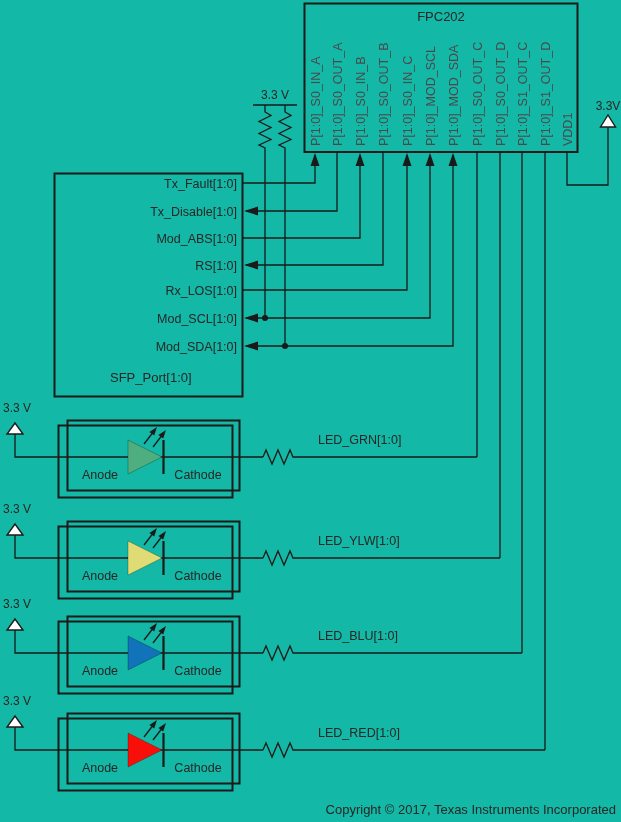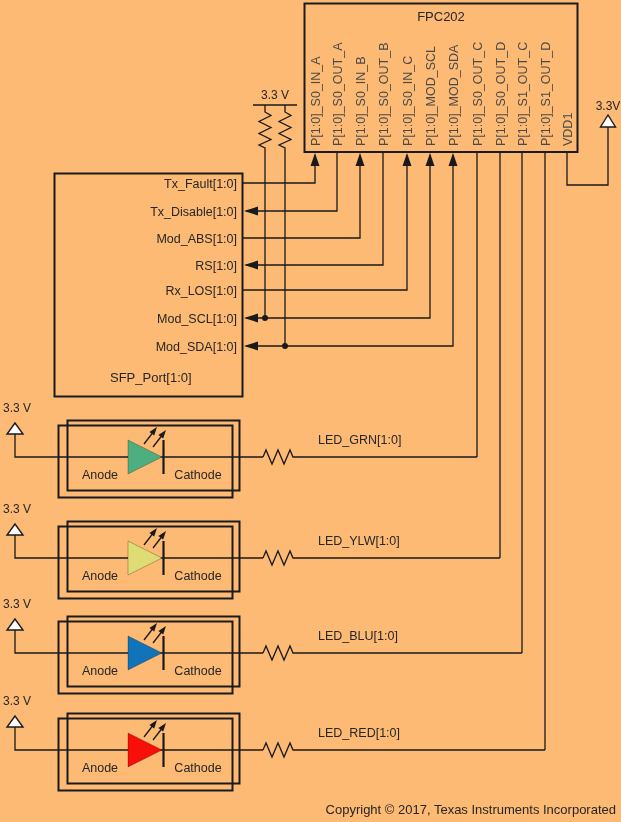--- a/index.html
+++ b/index.html
@@ -1,16 +1,16 @@
 <!DOCTYPE html>
 <html><head>
 <meta charset="utf-8">
 <style>
   html,body { margin:0; padding:0; background:#ffffff; }
-  .page { position:relative; width:621px; height:822px; background:#fdba74; overflow:hidden; }
+  .page { position:relative; width:621px; height:822px; background:#14b8a6; overflow:hidden; }
   svg  { display:block; }
   text { font-family:"Liberation Sans", sans-serif; fill:#262626; }
   .block-title { font-size:13px; }
   .pin-label   { font-size:12.5px; fill:#4a4a4a; }
   .sfp-label   { font-size:12.5px; fill:#262626; }
   .supply-label{ font-size:12px; }
   .net-label   { font-size:12.5px; }
   .led-term    { font-size:12.5px; }
   .sfp-name    { font-size:13px; }
   .copyright   { font-size:13px; }

